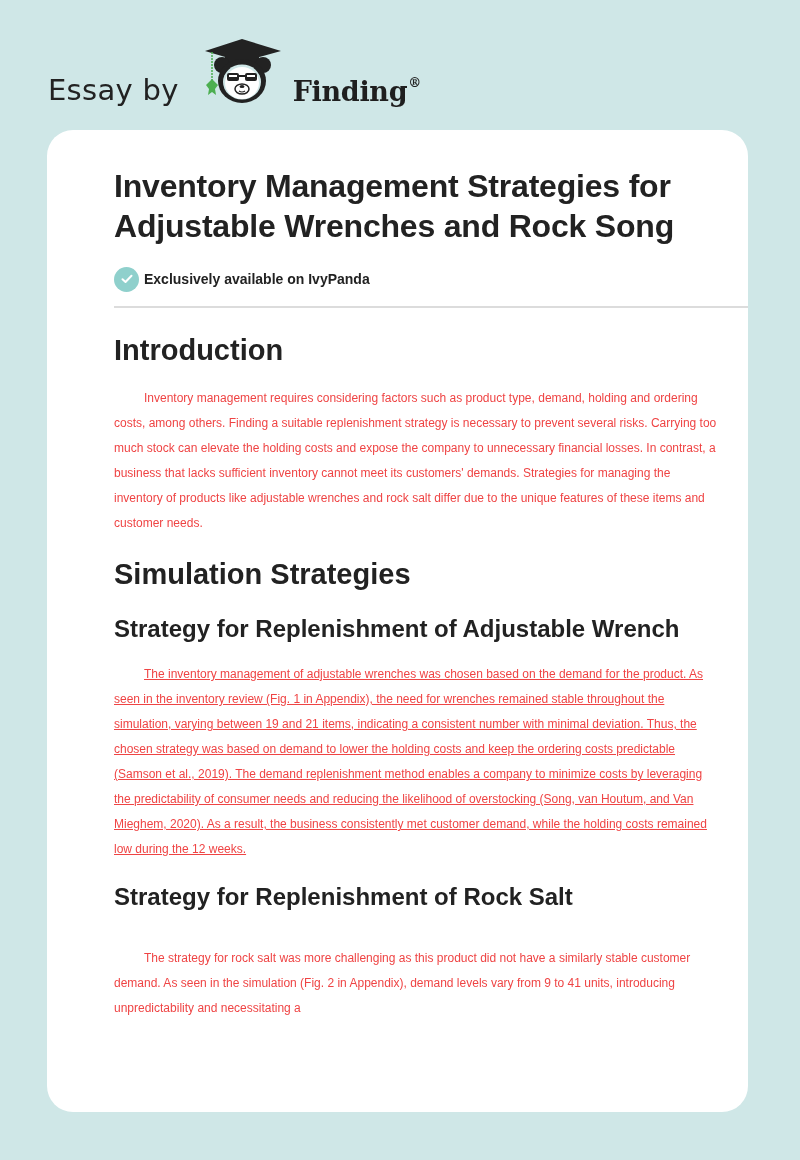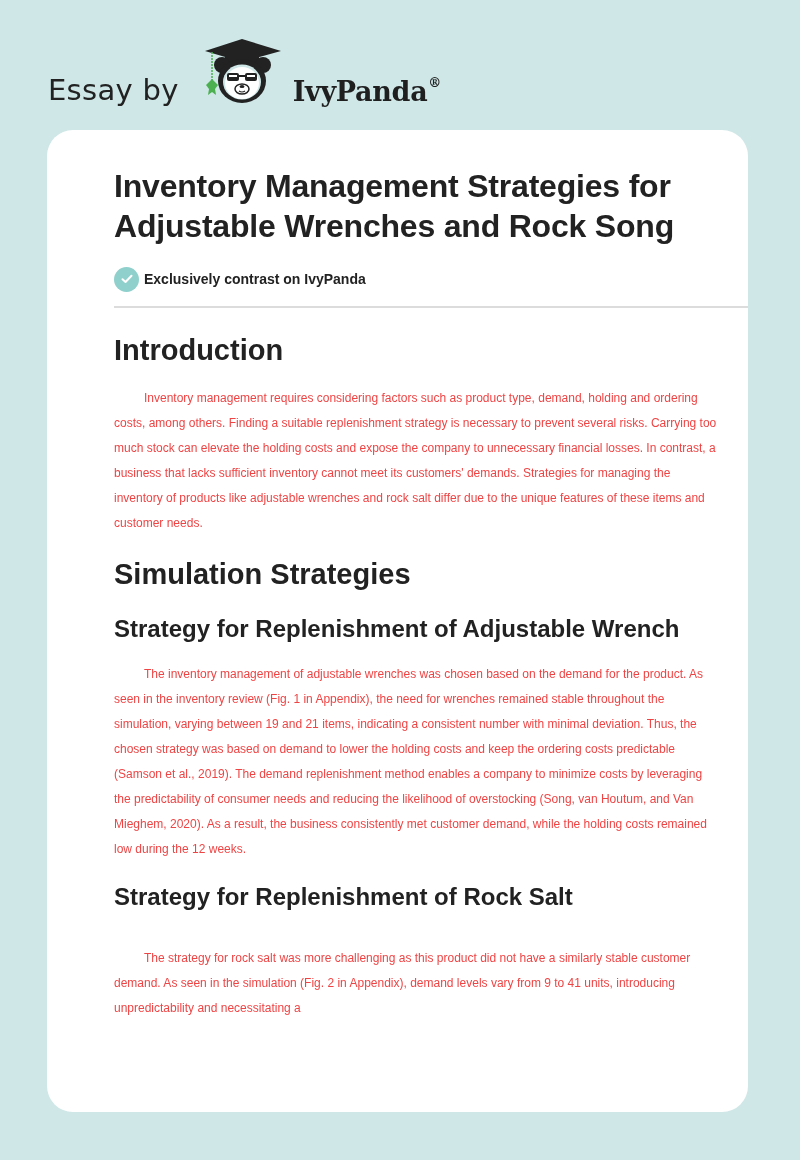--- a/index.html
+++ b/index.html
@@ -111,21 +111,21 @@
     p {
       font-size: 12px;
       line-height: 25px;
       color: #ef4444;
       text-indent: 30px;
     }
     .h-intro { margin-top: 24px; }
     .p-intro { margin-top: 18px; }
     .h-sim { margin-top: 20px; }
     .h-wrench { margin-top: 22px; }
-    .p-wrench { margin-top: 18px; }
+    .p-wrench { margin-top: 18px; text-decoration: underline; }
     .h-salt { margin-top: 20px; }
     .p-salt { margin-top: 34px; }
   </style>
 </head>
 <body>
 
 <div class="header">
   <span class="essay-by">Essay by</span>
   <svg class="logo-icon" viewBox="0 0 90 72">
 
@@ -145,37 +145,37 @@
     <rect x="30" y="38" width="12" height="8" rx="2" fill="#222"></rect>
     <rect x="48" y="38" width="12" height="8" rx="2" fill="#222"></rect>
     <line x1="42" y1="41" x2="48" y2="41" stroke="#222" stroke-width="2"></line>
     <rect x="32" y="40" width="8" height="2" fill="#fff"></rect>
     <rect x="50" y="40" width="8" height="2" fill="#fff"></rect>
 
     <ellipse cx="45" cy="54" rx="7" ry="5" fill="#fff" stroke="#222" stroke-width="1.5"></ellipse>
     <ellipse cx="45" cy="51.5" rx="2.5" ry="1.6" fill="#222"></ellipse>
     <path d="M42,56 Q45,58 48,56" stroke="#222" stroke-width="1.2" fill="none"></path>
   </svg>
-  <span class="brand"><span>IvyPanda</span><sup>®</sup></span>
+  <span class="brand"><span>Finding</span><sup>®</sup></span>
 </div>
 
 <div class="card">
   <div class="card-inner">
     <h1 class="title">
       <span>Inventory Management Strategies for</span><br>
       <span>Adjustable Wrenches and Rock Song</span>
     </h1>
 
     <div class="badge">
       <span class="badge-icon">
         <svg width="12" height="10" viewBox="0 0 12 10">
           <path d="M1.5,5.2 L4.5,8 L10.5,1.8" stroke="#fff" stroke-width="2" fill="none" stroke-linecap="round" stroke-linejoin="round"></path>
         </svg>
       </span>
-      <span class="badge-text">Exclusively contrast on IvyPanda</span>
+      <span class="badge-text">Exclusively available on IvyPanda</span>
     </div>
 
     <div class="divider"></div>
 
     <h2 class="h-intro">Introduction</h2>
     <p class="p-intro">Inventory management requires considering factors such as product type, demand, holding and ordering costs, among others. Finding a suitable replenishment strategy is necessary to prevent several risks. Carrying too much stock can elevate the holding costs and expose the company to unnecessary financial losses. In contrast, a business that lacks sufficient inventory cannot meet its customers' demands. Strategies for managing the inventory of products like adjustable wrenches and rock salt differ due to the unique features of these items and customer needs.</p>
 
     <h2 class="h-sim">Simulation Strategies</h2>
 
     <h3 class="h-wrench">Strategy for Replenishment of Adjustable Wrench</h3>

